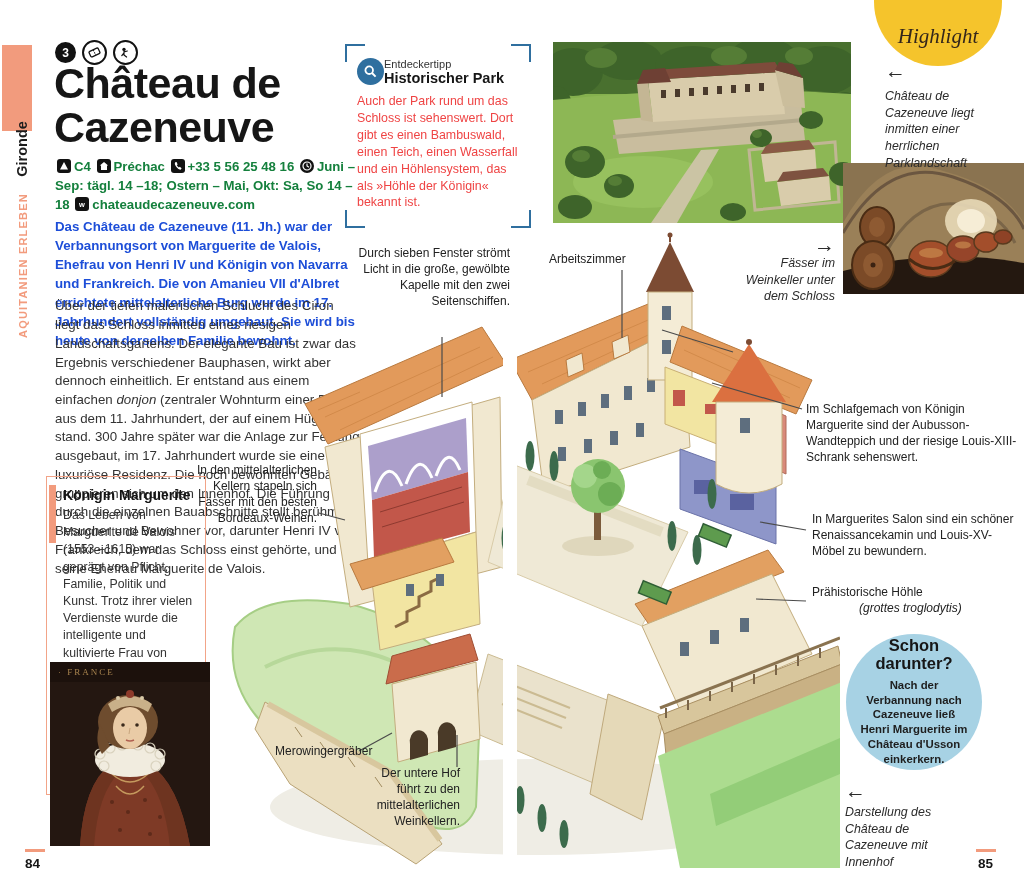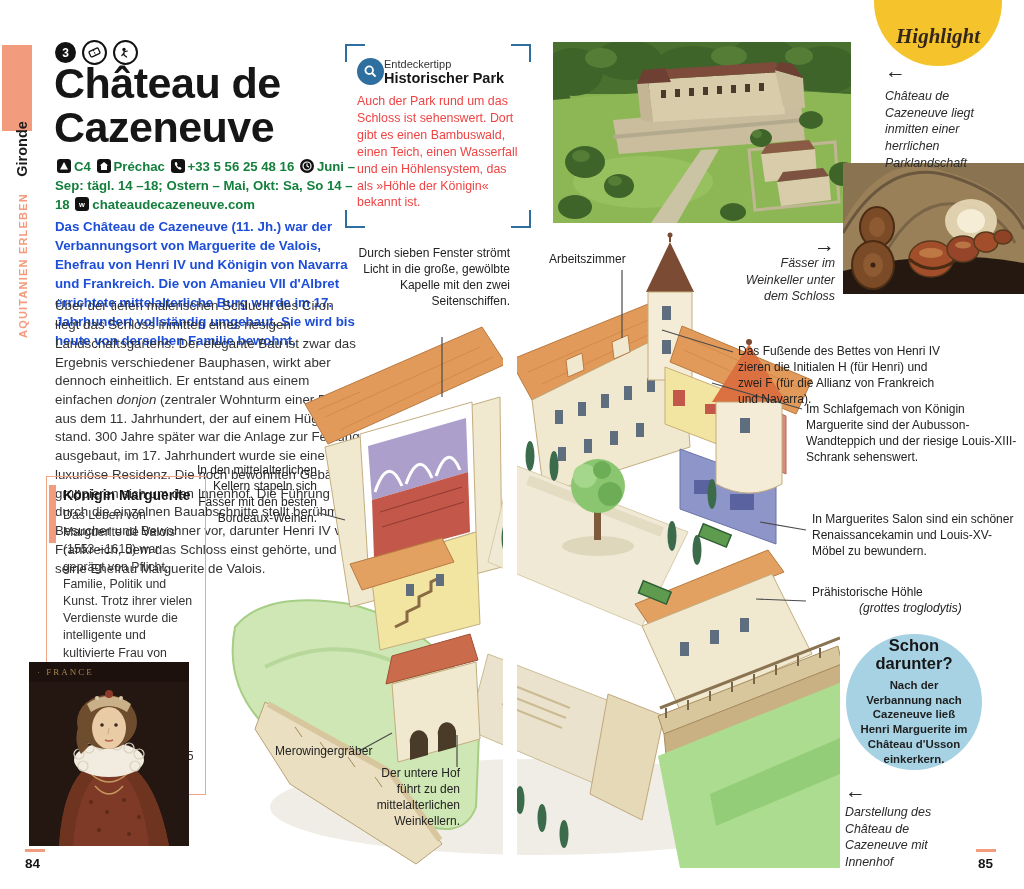--- a/index.html
+++ b/index.html
@@ -24,41 +24,41 @@
           vertical-align:-2px;margin:0 3px 0 2px;text-align:center;}
   .sqicon svg{display:block;margin:2px auto 0;}
   
   #intro{left:55px;top:205px;width:306px;font-size:13.3px;font-weight:700;line-height:1.42;color:#1d4ed8;}
   #bodytext{left:55px;top:284px;width:306px;font-size:13.3px;line-height:1.41;color:#333;}
   
   #margbox{left:46px;top:476px;width:160px;border:1.5px solid #F2A488;padding:10px 8px 12px 16px;box-sizing:border-box;}
   #margbox .bar{position:absolute;left:2px;top:8px;width:7px;height:58px;background:#F29B7D;}
   #margbox h3{margin:0 0 4px 0;font-size:14px;color:#161616;}
   #margbox p{margin:0;font-size:12.3px;line-height:1.4;color:#333;}
-  #portrait{left:29px;top:662px;width:160px;height:184px;}
+  #portrait{left:50px;top:662px;width:160px;height:184px;}
   
   #tipbox{left:345px;top:44px;width:186px;height:184px;padding:14px 12px;box-sizing:border-box;}
   .corner{position:absolute;width:18px;height:16px;border:0 solid #2F6F9F;}
   .c-tl{left:0;top:0;border-left-width:2.5px;border-top-width:2.5px;}
   .c-tr{right:0;top:0;border-right-width:2.5px;border-top-width:2.5px;}
   .c-bl{left:0;bottom:0;border-left-width:2.5px;border-bottom-width:2.5px;}
   .c-br{right:0;bottom:0;border-right-width:2.5px;border-bottom-width:2.5px;}
   #tipbox .hd{display:flex;}
   #tip-ic{width:27px;height:27px;border-radius:50%;background:#2F6F9F;flex:0 0 27px;
           display:flex;align-items:center;justify-content:center;}
   #tipbox .kick{font-size:11px;color:#333;}
   #tipbox .t{font-size:14.5px;font-weight:700;color:#161616;line-height:1.12;}
   #tipbox .bd{margin-top:7px;font-size:12.4px;line-height:1.36;color:#ef4444;}
   
   .lbl{font-size:12px;line-height:1.33;color:#222;}
   .r{text-align:right;}
   
   #highlight{left:874px;top:-62px;width:128px;height:128px;border-radius:50%;background:#F5C42C;
              display:flex;align-items:flex-end;justify-content:center;padding-bottom:17px;box-sizing:border-box;}
-  #highlight span{font-family:"Liberation Serif",serif;font-style:italic;font-size:21px;color:#33261b;font-weight:bold;}
+  #highlight span{font-family:"Liberation Serif",serif;font-style:italic;font-size:21px;color:#33261b;}
   .cap{font-style:italic;font-size:12.4px;line-height:1.35;color:#2b2b2b;}
   .arrow{font-size:21px;color:#2b2b2b;line-height:1;}
   .annot{font-size:12px;line-height:1.33;color:#222;}
   #know{left:846px;top:634px;width:136px;height:136px;border-radius:50%;background:#A7D2E4;
         display:flex;flex-direction:column;align-items:center;justify-content:center;text-align:center;
         padding:10px 13px;box-sizing:border-box;}
   #know .t{font-size:16.5px;font-weight:700;color:#161616;line-height:1.05;}
   #know .b{margin-top:6px;font-size:11.4px;font-weight:700;line-height:1.3;color:#1e1e1e;}
   .pageno{font-size:13.5px;font-weight:700;color:#161616;}
   .pgline{width:20px;height:3px;background:#F29B7D;}
@@ -475,21 +475,20 @@
       <line x1="806" y1="601" x2="756" y2="599"></line>
     </g>
   </svg>
 
   <div class="abs lbl r" style="left:338px;top:246px;width:172px;">Durch sieben Fenster strömt Licht in die große, gewölbte Kapelle mit den zwei Seitenschiffen.</div>
   <div class="abs lbl" style="left:549px;top:252px;width:110px;">Arbeitszimmer</div>
   <div class="abs lbl r" style="left:185px;top:463px;width:132px;">In den mittelalterlichen Kellern stapeln sich Fässer mit den besten Bordeaux-Weinen.</div>
   <div class="abs lbl" style="left:275px;top:744px;width:120px;">Merowingergräber</div>
   <div class="abs lbl r" style="left:366px;top:766px;width:94px;">Der untere Hof führt zu den mittelalterlichen Weinkellern.</div>
 
-  <div class="abs annot" style="left:738px;top:344px;width:215px;">Das Fußende des Bettes von Henri IV zieren die Initialen H (für Henri) und zwei F (für die Allianz von Frankreich und Navarra).</div>
   <div class="abs annot" style="left:806px;top:402px;width:212px;">Im Schlafgemach von Königin Marguerite sind der Aubusson-Wandteppich und der riesige Louis-XIII-Schrank sehenswert.</div>
   <div class="abs annot" style="left:812px;top:512px;width:206px;">In Marguerites Salon sind ein schöner Renaissancekamin und Louis-XV-Möbel zu bewundern.</div>
   <div class="abs annot" style="left:812px;top:585px;width:190px;">
     <div>Prähistorische Höhle</div>
     <div style="font-style:italic;margin-left:47px;">(grottes troglodytis)</div>
   </div>
 
   <div class="abs" id="know">
     <div class="t">Schon darunter?</div>
     <div class="b">Nach der Verbannung nach Cazeneuve ließ Henri Marguerite im Château d'Usson einkerkern.</div>

